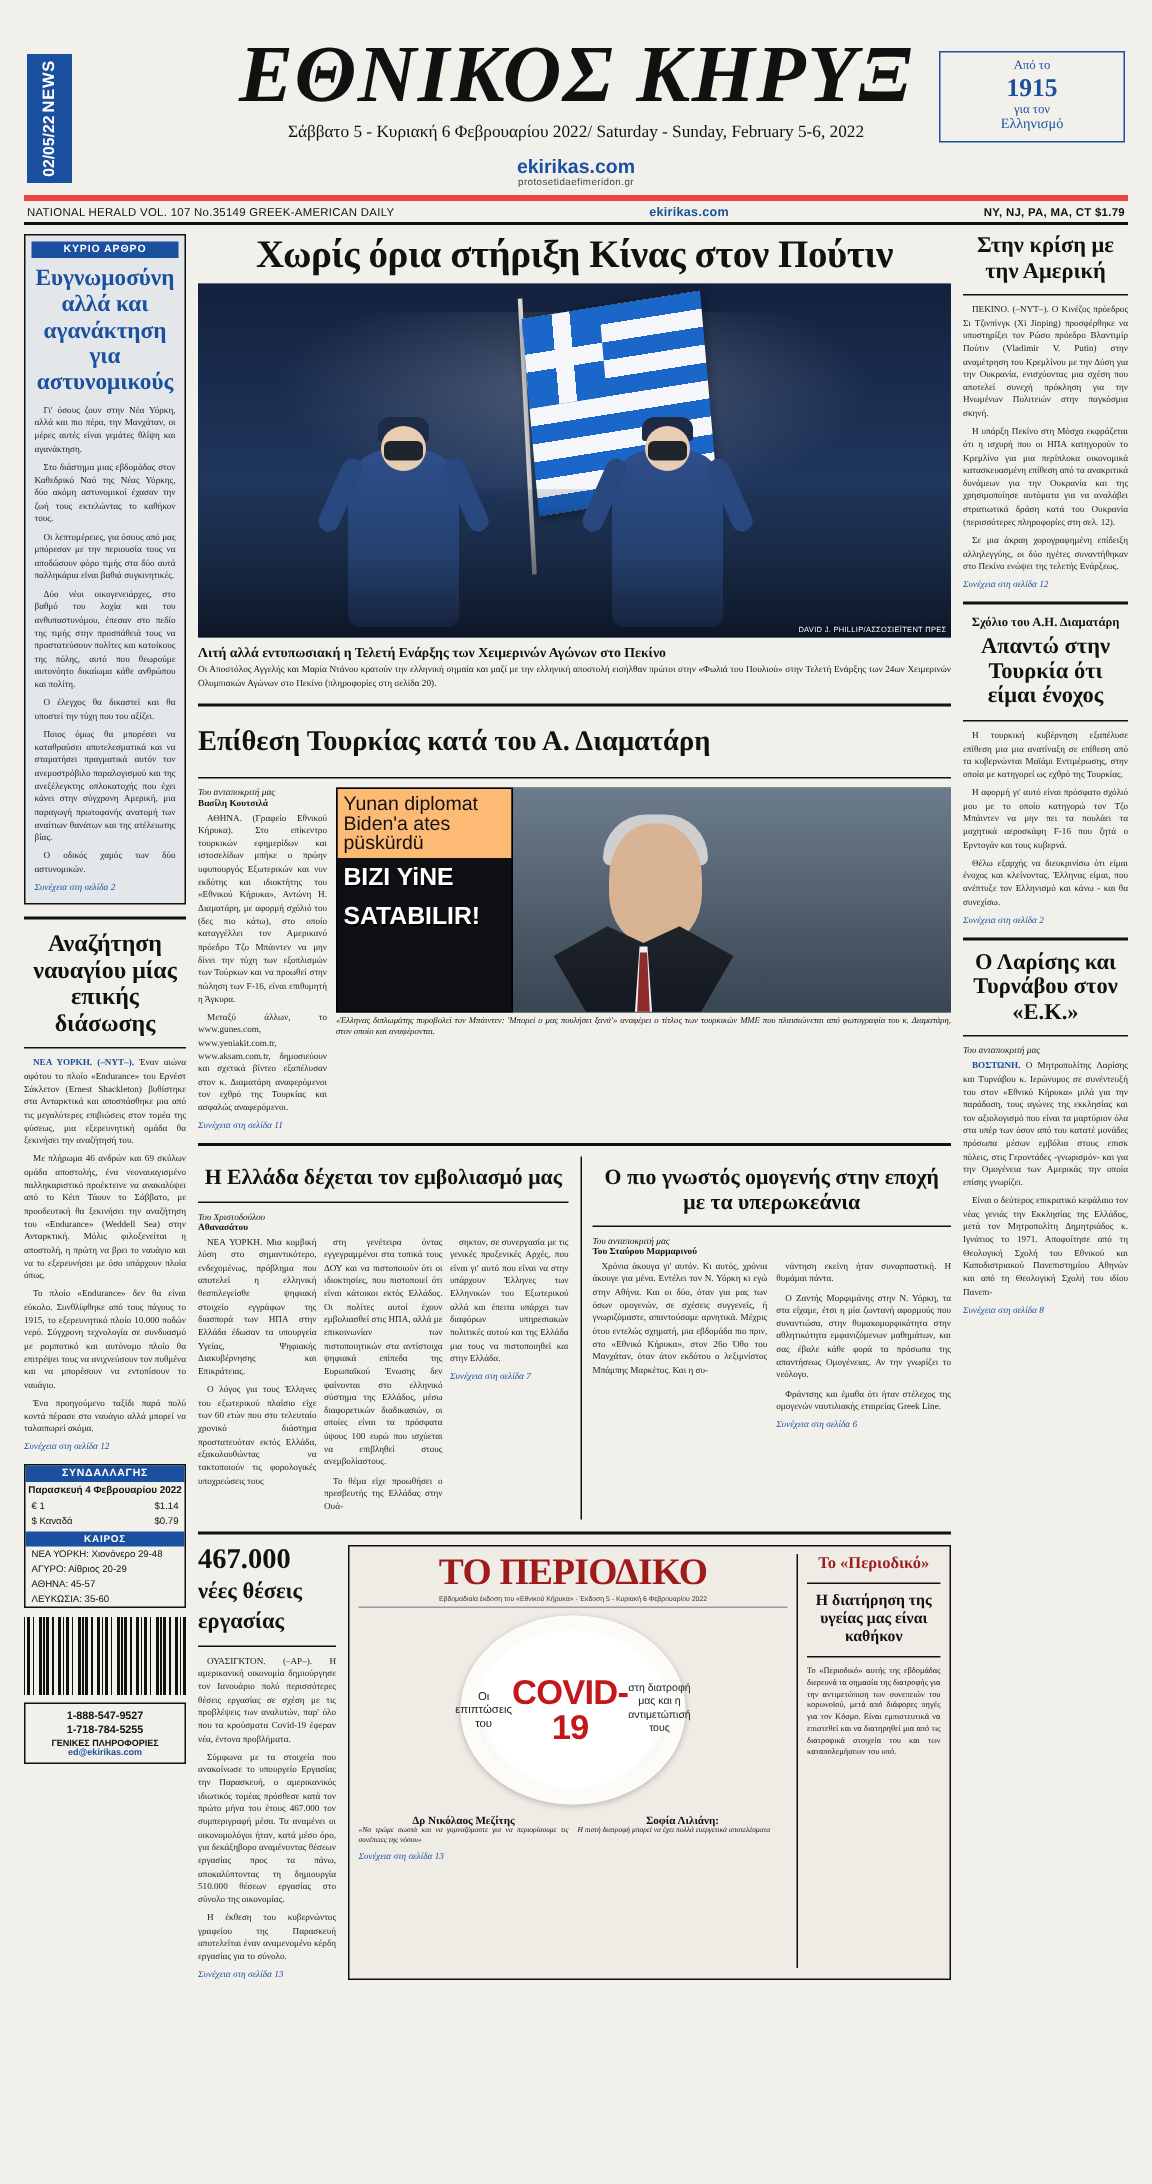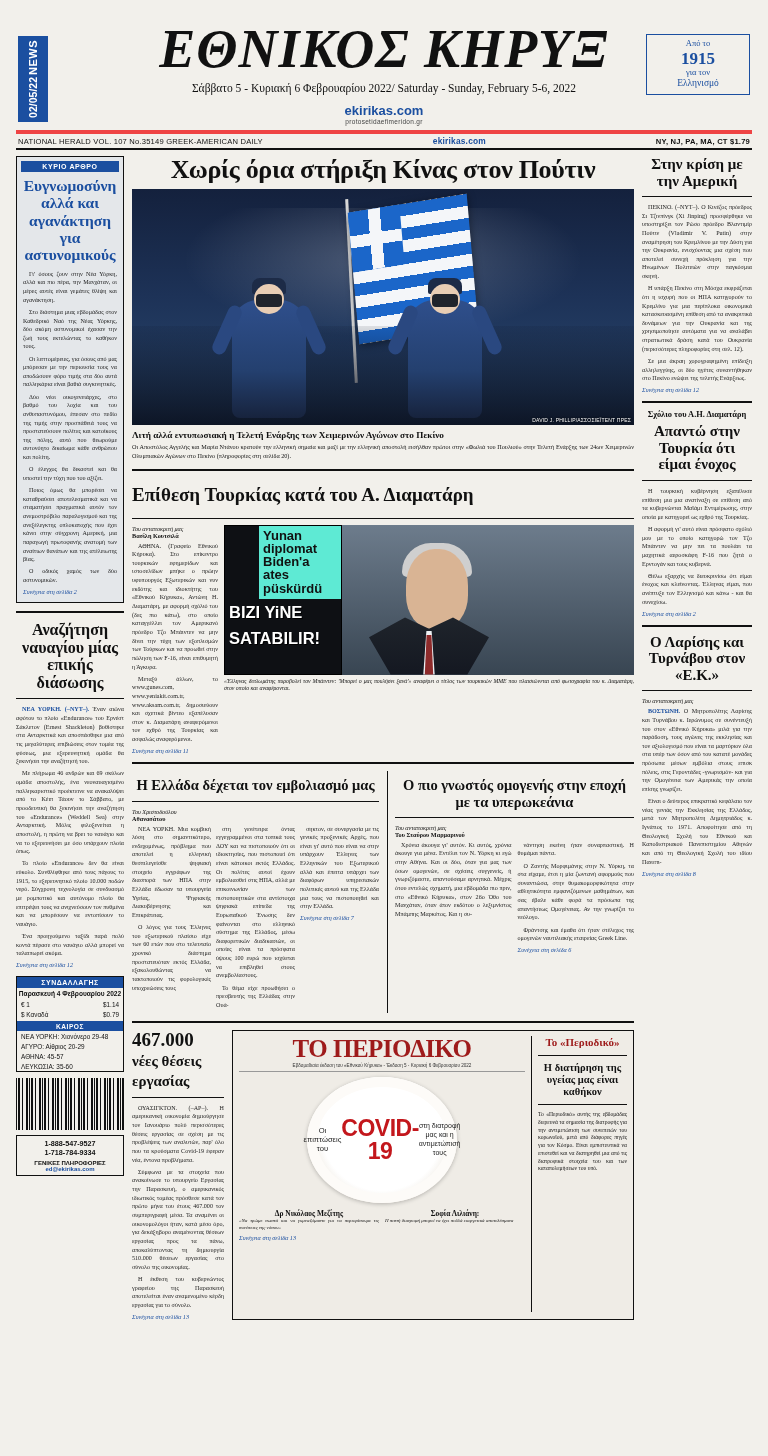--- a/index.html
+++ b/index.html
@@ -50,21 +50,21 @@
   .logo-site {
     font-family: "Liberation Sans", sans-serif;
     font-size: 13px; font-weight: bold; color: #1b4fa0;
     margin-top: 9px;
   }
   .logo-site .sub {
     display:block; font-size: 6.5px; font-weight: normal; color:#444; letter-spacing:.3px;
   }
   .since-box {
     position: absolute; right: 2px; top: 16px;
-    width: 104px; border: 1.6px solid #1b4fa0;
+    width: 124px; border: 1.6px solid #1b4fa0;
     text-align: center; padding: 4px 2px 5px;
     font-family: "Liberation Serif", serif;
     color: #1b4fa0; line-height: 1.15;
   }
   .since-box .l1 { font-size: 8.5px; }
   .since-box .l2 { font-size: 17px; font-weight: bold; }
   .since-box .l3 { font-size: 8.5px; }
   .since-box .l4 { font-size: 9.5px; }
 
   .rule-row {
@@ -243,22 +243,22 @@
     text-align:center; font-size:8.4px; font-weight:bold; line-height:1.2;
     margin-bottom: 3px;
   }
 
   
   .tabloid {
     position:absolute; left:0; top:0; width:118px; height:150px;
     background:#0e1014; border:1px solid #000; overflow:hidden;
   }
   .tabloid .tl-y {
-    background:#5eead4; color:#111; font-family:"Liberation Sans", sans-serif;
-    font-weight:bold; font-size:13px; line-height:1.02; padding:3px 4px 4px;margin-left:34px;
+    background:#fdba74; color:#111; font-family:"Liberation Sans", sans-serif;
+    font-weight:normal; font-size:13px; line-height:1.02; padding:3px 4px 4px;
   }
   .tabloid .tl-w {
     color:#fff; font-family:"Liberation Sans", sans-serif; font-weight:bold;
     font-size:16.5px; line-height:1.02; padding:5px 4px 4px;
     text-shadow: 1px 1px 0 #000;
   }
 
   
   .ph-sky { position:absolute; inset:0;
     background: linear-gradient(180deg,#14213d 0%, #1d3257 45%, #2b4a72 100%); }
@@ -421,21 +421,21 @@
         </div>
         <div class="sub-row">
           <span>ΛΕΥΚΩΣΙΑ: 35-60</span>
         </div>
       </div>
 
       <div class="barcode"></div>
 
       <div class="phone-box">
         <div>1-888-547-9527</div>
-        <div>1-718-784-9334</div>
+        <div>1-718-784-5255</div>
         <div class="gen">ΓΕΝΙΚΕΣ ΠΛΗΡΟΦΟΡΙΕΣ</div>
         <div class="mail">ed@ekirikas.com</div>
       </div>
     </div>
 
     <div class="col mid-col">
 
       <div class="lead-head">Χωρίς όρια στήριξη Κίνας στον Πούτιν</div>
 
       <div class="photo">

